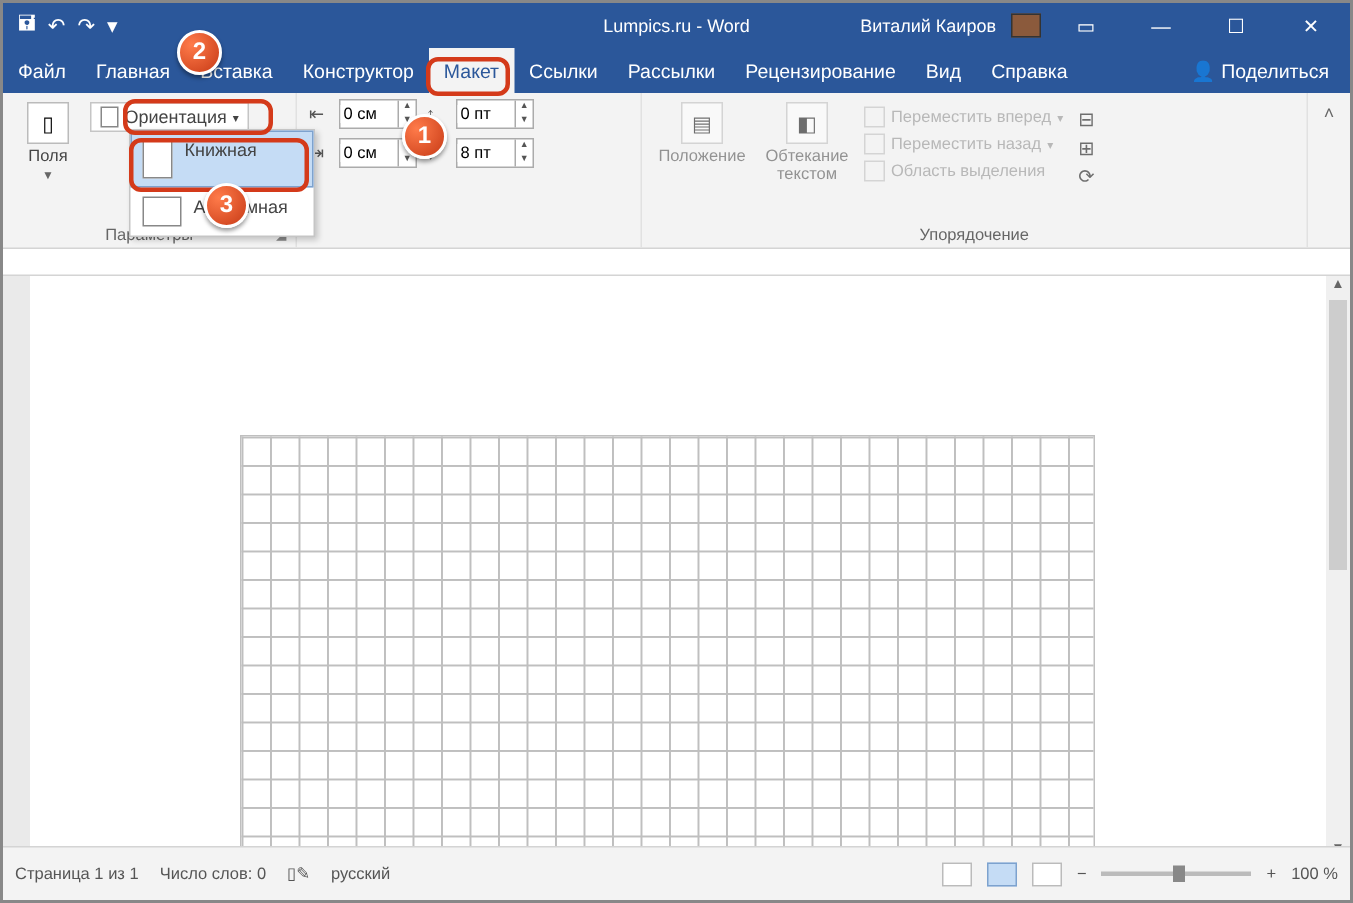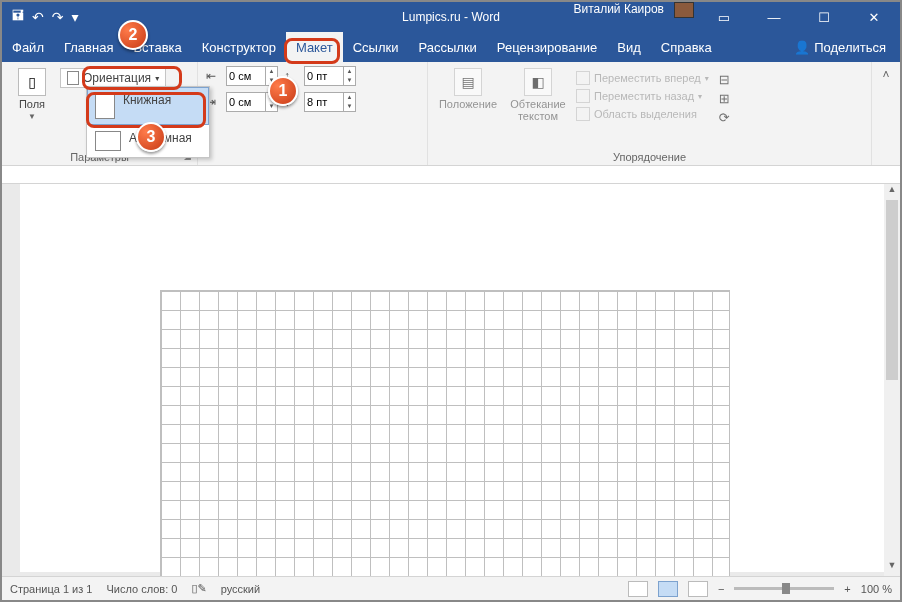--- a/index.html
+++ b/index.html
@@ -3,21 +3,21 @@
 <meta charset="utf-8">
 <style>
 * { box-sizing: border-box; margin: 0; padding: 0; font-family: "Segoe UI", Arial, sans-serif; }
 body { width: 902px; height: 602px; background: #fff; overflow: hidden; position: relative; border: 2px solid #888; }
 
 
 .titlebar { height: 30px; background: #2b579a; display: flex; align-items: center; color: #fff; font-size: 12px; position: relative; }
 .qat { display: flex; align-items: center; gap: 8px; padding-left: 10px; }
 .qat span { font-size: 14px; cursor: default; }
 .title-center { position: absolute; left: 50%; transform: translateX(-50%); white-space: nowrap; }
-.title-right { margin-left: auto; display: flex; gap: 10px; padding-right: 6px; }
+.title-right { margin-left: auto; display: flex; align-items: center; gap: 10px; padding-right: 6px; }
 .avatar { width: 20px; height: 16px; background: #8b5a3c; border: 1px solid #333; }
 .winbtn { width: 40px; height: 30px; display: flex; align-items: center; justify-content: center; font-size: 13px; }
 
 
 .tabsrow { height: 30px; background: #2b579a; display: flex; align-items: center; color: #fff; font-size: 13px; position: relative; }
 .tab { padding: 0 10px; height: 30px; display: flex; align-items: center; cursor: default; }
 .tab.active { background: #f3f3f3; color: #2b579a; }
 .share { margin-left: auto; display: flex; align-items: center; gap: 4px; padding-right: 14px; }
 
 
@@ -56,21 +56,21 @@
 .docarea { position: absolute; top: 164px; left: 0; right: 0; bottom: 24px; background: #eaeaea; overflow: hidden; }
 .ruler { height: 18px; background: #fff; border-bottom: 1px solid #d4d4d4; }
 .canvas { position: absolute; top: 18px; left: 18px; right: 4px; bottom: 4px; background: #fff; }
 .page { position: absolute; left: 140px; top: 106px; width: 570px; height: 290px; background: #fff; }
 .grid { position: absolute; inset: 0; background-image: linear-gradient(#bfbfbf 1px, transparent 1px), linear-gradient(90deg, #bfbfbf 1px, transparent 1px); background-size: 19px 19px; border: 1px solid #bfbfbf; }
 .scrollv { position: absolute; right: 0; top: 18px; bottom: 0; width: 16px; background: #f0f0f0; }
 .scrollv .thumb { position: absolute; left: 2px; right: 2px; top: 16px; height: 180px; background: #cdcdcd; }
 .scrollv .arr { position: absolute; left: 0; right: 0; height: 16px; text-align: center; font-size: 9px; color: #666; }
 
 
-.status { position: absolute; bottom: 0; left: 0; right: 0; height: 24px; background: #f3f3f3; border-top: 1px solid #d4d4d4; display: flex; align-items: center; font-size: 11px; color: #555; padding: 0 8px; gap: 14px; }
+.status { position: absolute; bottom: 0; left: 0; right: 0; height: 36px; background: #f3f3f3; border-top: 1px solid #d4d4d4; display: flex; align-items: center; font-size: 11px; color: #555; padding: 0 8px; gap: 14px; }
 .status .right { margin-left: auto; display: flex; align-items: center; gap: 10px; }
 .viewbtn { width: 20px; height: 16px; border: 1px solid #bbb; background: #fff; }
 .viewbtn.active { background: #c5dcf5; border-color: #7da2ce; }
 .zoom-slider { width: 100px; height: 3px; background: #bbb; position: relative; }
 .zoom-slider .th { position: absolute; left: 48px; top: -4px; width: 8px; height: 11px; background: #888; }
 
 
 .badge { position: absolute; width: 30px; height: 30px; border-radius: 50%; background: radial-gradient(circle at 30% 30%, #ff7b4a, #c73a16); border: 2px solid #fff; box-shadow: 0 2px 3px rgba(0,0,0,0.4); color: #fff; font-weight: bold; font-size: 16px; display: flex; align-items: center; justify-content: center; z-index: 50; }
 .hl { position: absolute; border: 3px solid #d43a1a; border-radius: 8px; z-index: 40; pointer-events: none; }
 </style>

